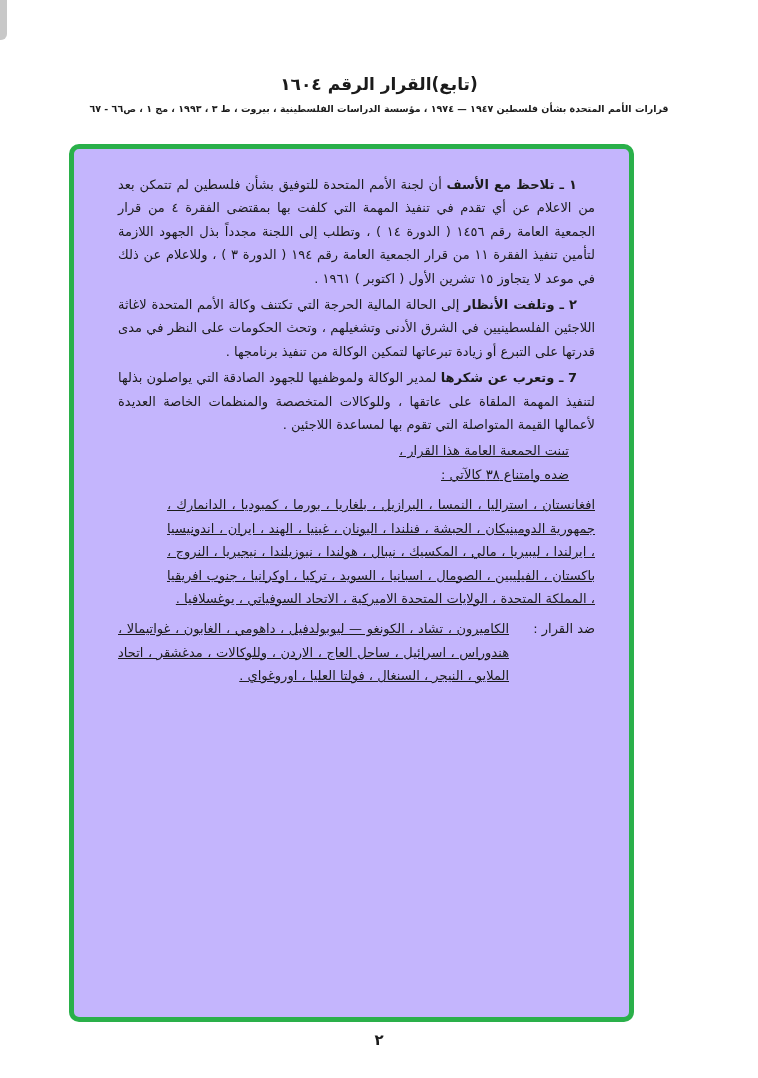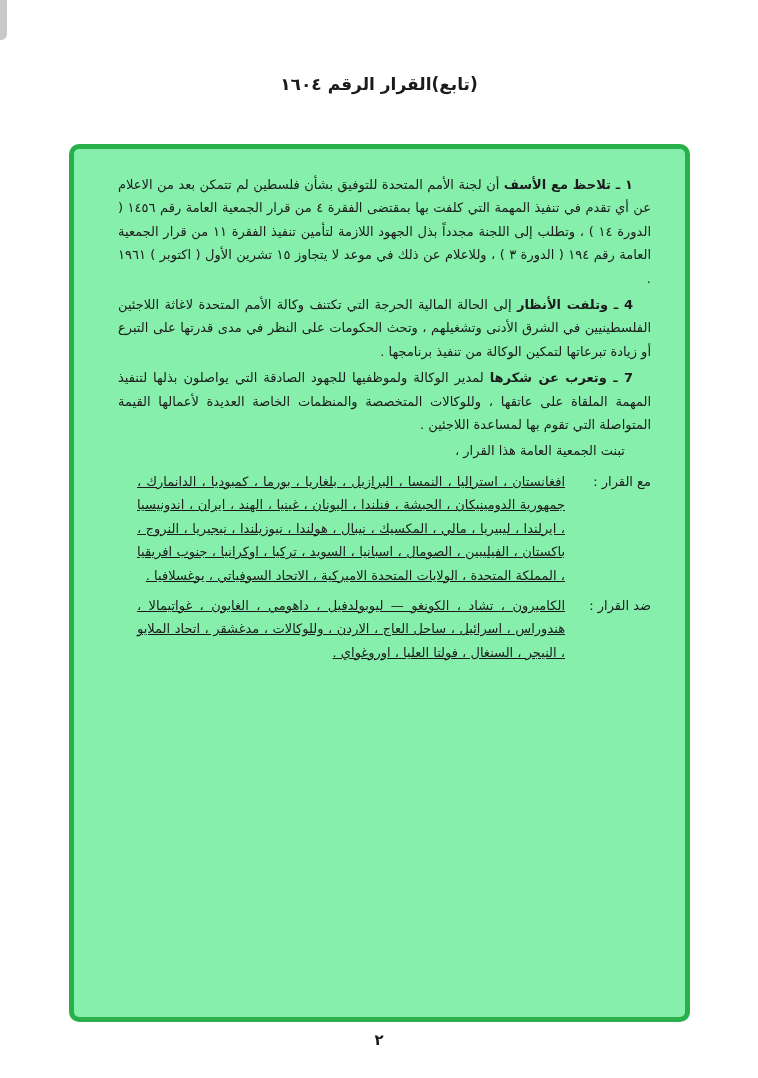--- a/index.html
+++ b/index.html
@@ -18,82 +18,83 @@
     background:#9a9a9a;opacity:.55;border-bottom-right-radius:6px;
   }
   .doc-header{
     position:absolute;top:74px;left:0;width:100%;
     text-align:center;direction:rtl;
   }
   .doc-title{font-size:17px;font-weight:700;}
   .doc-citation{margin-top:9px;font-size:9.5px;font-weight:700;letter-spacing:.1px;}
   .frame{
     position:absolute;left:69px;top:144px;
-    width:621px;height:878px;
+    width:565px;height:878px;
     border:5px solid #2ab04a;
     border-radius:10px;
-    background:#86efac;
+    background:#c4b5fd;
     box-sizing:border-box;
   }
   .content{
     direction:rtl;
     padding:24px 34px 0 44px;
     font-size:13px;
     line-height:23.4px;
     text-align:justify;
     height:824px;
     overflow:hidden;
   }
   .para{margin:0 0 3px 0;text-indent:18px;}
   .para .lead{font-weight:700;}
-  .adoption{padding-right:26px;margin-top:2px;}
+  .adoption{padding-right:26px;margin-top:2px;text-decoration:underline;}
   .adoption-line{white-space:nowrap;}
   .vote-row{display:flex;direction:rtl;margin-top:7px;column-gap:10px;}
   .vote-label{flex:0 0 auto;width:76px;white-space:nowrap;}
   .vote-text{width:428px;text-align:justify;text-decoration:underline;}
   .page-number{
     position:absolute;top:1031px;left:0;width:100%;
     text-align:center;font-size:15px;font-weight:700;direction:rtl;
   }
 </style>
 </head>
 <body>
 
 <div class="page">
 
   <div class="scan-artifact"></div>
 
   <div class="doc-header">
     <div class="doc-title" dir="rtl">(تابع)القرار الرقم ١٦٠٤</div>
+    <div class="doc-citation" dir="rtl">قرارات الأمم المتحدة بشأن فلسطين ١٩٤٧ — ١٩٧٤ ، مؤسسة الدراسات الفلسطينية ، بيروت ، ط ٣ ، ١٩٩٣ ، مج ١ ، ص٦٦ - ٦٧</div>
   </div>
 
   <div class="frame" style="border-color: rgb(42, 176, 74);">
     <div class="content">
 
       <p class="para">
         <strong class="lead">١ ـ تلاحظ مع الأسف</strong>
         <span>أن لجنة الأمم المتحدة للتوفيق بشأن فلسطين لم تتمكن بعد من الاعلام عن أي تقدم في تنفيذ المهمة التي كلفت بها بمقتضى الفقرة ٤ من قرار الجمعية العامة رقم ١٤٥٦ ( الدورة ١٤ ) ، وتطلب إلى اللجنة مجدداً بذل الجهود اللازمة لتأمين تنفيذ الفقرة ١١ من قرار الجمعية العامة رقم ١٩٤ ( الدورة ٣ ) ، وللاعلام عن ذلك في موعد لا يتجاوز ١٥ تشرين الأول ( اكتوبر ) ١٩٦١ .</span>
       </p>
 
       <p class="para">
-        <strong class="lead">4 ـ وتلفت الأنظار</strong>
+        <strong class="lead">٢ ـ وتلفت الأنظار</strong>
         <span>إلى الحالة المالية الحرجة التي تكتنف وكالة الأمم المتحدة لاغاثة اللاجئين الفلسطينيين في الشرق الأدنى وتشغيلهم ، وتحث الحكومات على النظر في مدى قدرتها على التبرع أو زيادة تبرعاتها لتمكين الوكالة من تنفيذ برنامجها .</span>
       </p>
 
       <p class="para">
         <strong class="lead">7 ـ وتعرب عن شكرها</strong>
         <span>لمدير الوكالة ولموظفيها للجهود الصادقة التي يواصلون بذلها لتنفيذ المهمة الملقاة على عاتقها ، وللوكالات المتخصصة والمنظمات الخاصة العديدة لأعمالها القيمة المتواصلة التي تقوم بها لمساعدة اللاجئين .</span>
       </p>
 
       <div class="adoption">
         <div class="adoption-line">تبنت الجمعية العامة هذا القرار ،</div>
+        <div class="adoption-line">ضده وامتناع ٣٨ كالآتي :</div>
       </div>
 
       <div class="vote-row">
-        <div class="vote-label">مع القرار :</div>
         <div class="vote-text">افغانستان ، استراليا ، النمسا ، البرازيل ، بلغاريا ، بورما ، كمبوديا ، الدانمارك ، جمهورية الدومينيكان ، الحبشة ، فنلندا ، اليونان ، غينيا ، الهند ، ايران ، اندونيسيا ، ايرلندا ، ليبيريا ، مالي ، المكسيك ، نيبال ، هولندا ، نيوزيلندا ، نيجيريا ، النروج ، باكستان ، الفيليبين ، الصومال ، اسبانيا ، السويد ، تركيا ، اوكرانيا ، جنوب افريقيا ، المملكة المتحدة ، الولايات المتحدة الاميركية ، الاتحاد السوفياتي ، يوغسلافيا .</div>
       </div>
 
       <div class="vote-row">
         <div class="vote-label">ضد القرار :</div>
         <div class="vote-text">الكاميرون ، تشاد ، الكونغو — ليوبولدفيل ، داهومي ، الغابون ، غواتيمالا ، هندوراس ، اسرائيل ، ساحل العاج ، الاردن ، وللوكالات ، مدغشقر ، اتحاد الملايو ، النيجر ، السنغال ، فولتا العليا ، اوروغواي .</div>
       </div>
 
     </div>
   </div>

